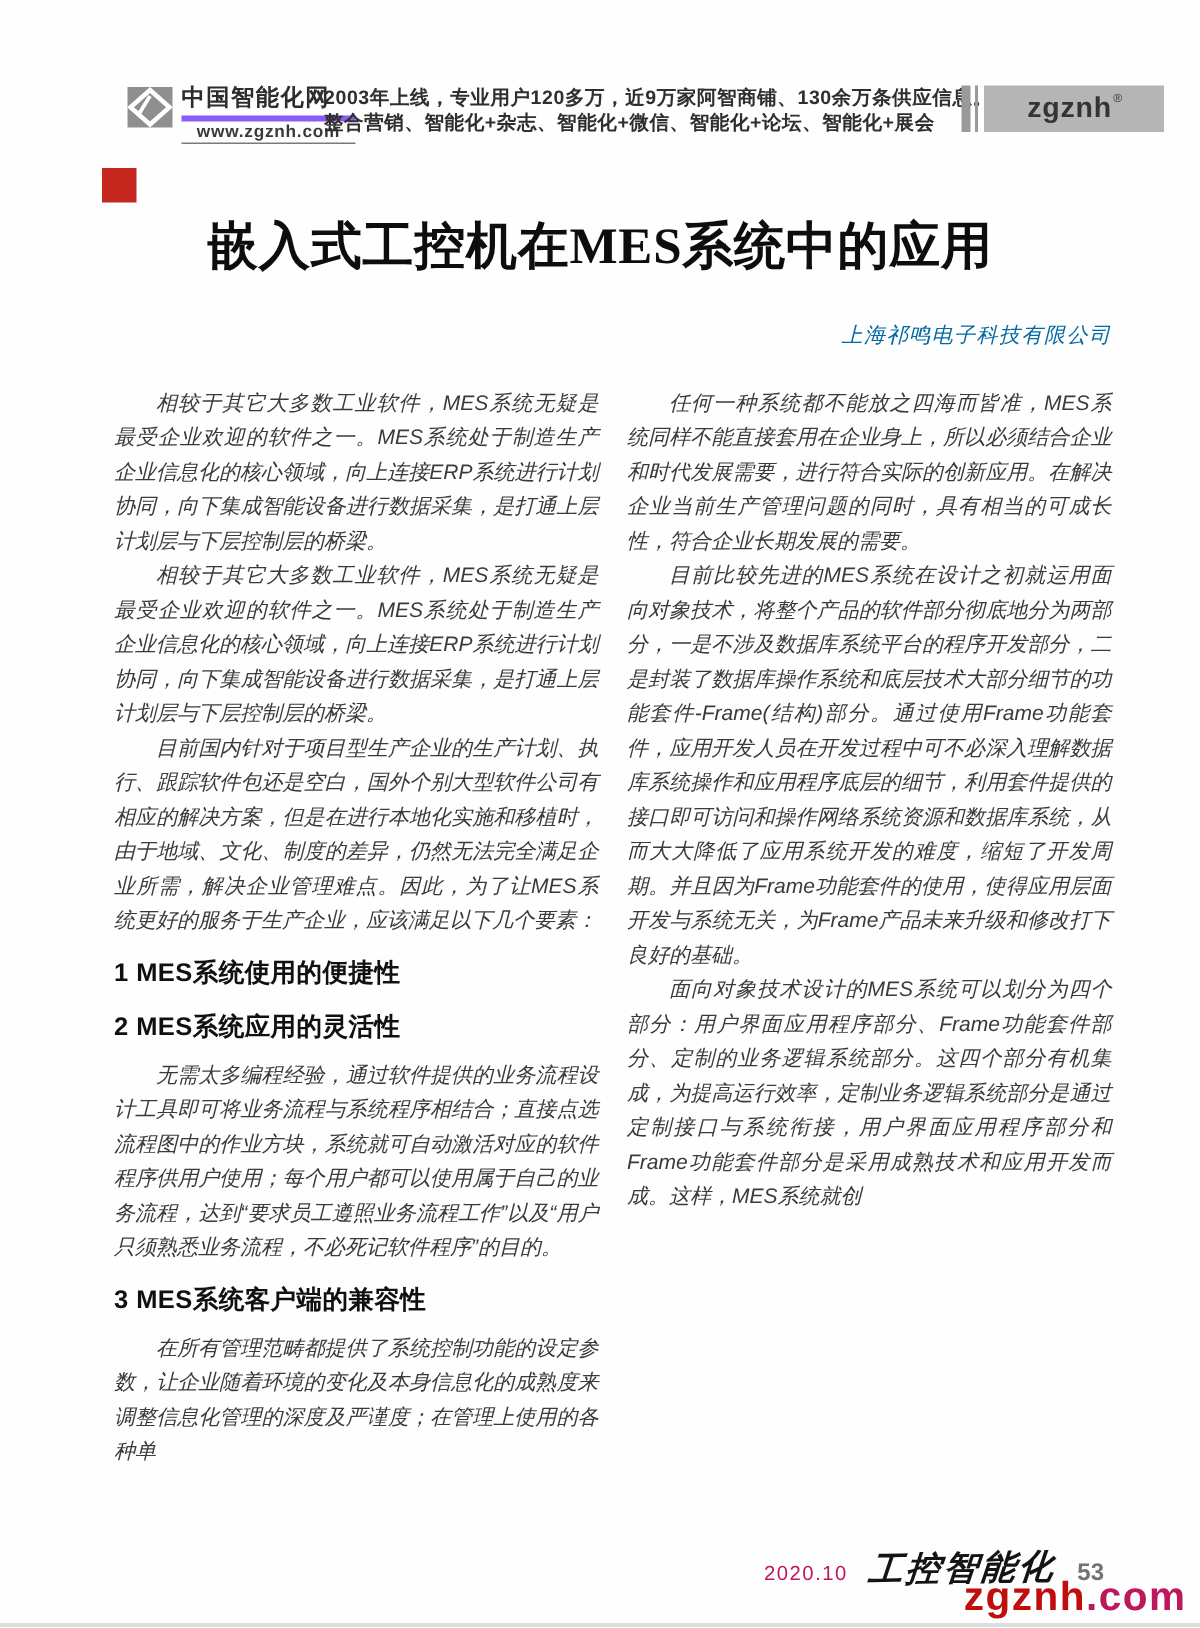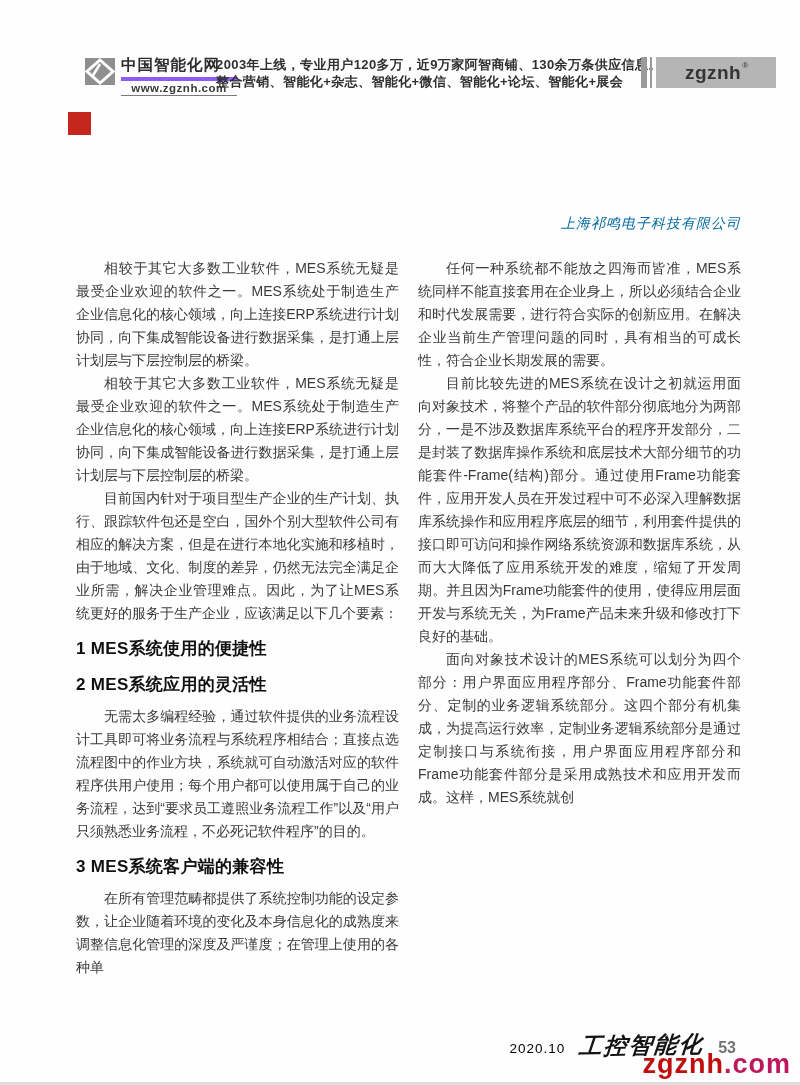--- a/index.html
+++ b/index.html
@@ -29,29 +29,29 @@
                  font-family:"Liberation Serif",serif;font-weight:bold;font-size:34px;
                  color:#0d0d0d;letter-spacing:0.5px;}
   .article-author{position:absolute;left:0;top:215px;width:741px;text-align:right;
                   font-family:"Liberation Serif",serif;font-style:italic;font-size:14px;color:#0369a1;
                   letter-spacing:1px;}
 
   
   .columns{position:absolute;left:76px;top:257px;width:665px;display:flex;gap:19px;}
   .col{width:323px;}
   .body-p{margin:0;font-size:14px;line-height:23px;color:#3a3a3a;text-align:justify;
-          text-justify:inter-ideograph;text-indent:2em;}
+          text-justify:inter-ideograph;text-indent:2em;font-style:italic;}
   .body-p.no-indent{text-indent:0;}
   .sec-h{margin:12px 0 8px 0;font-size:17px;line-height:24px;font-weight:bold;color:#101010;
          letter-spacing:0.3px;}
 
   
   .footer-row{position:absolute;left:0;top:1030px;width:736px;display:flex;justify-content:flex-end;
               align-items:baseline;gap:14px;}
-  .footer-issue{font-size:13.5px;color:#000000;letter-spacing:1px;margin-left:39px;}
+  .footer-issue{font-size:13.5px;color:#be185d;letter-spacing:1px;margin-left:39px;}
   .footer-mag{font-family:"Liberation Serif",serif;font-size:23px;font-weight:900;font-style:italic;
               color:#141414;transform:rotate(-1deg) skewX(-6deg);display:inline-block;letter-spacing:2px;}
   .footer-pagenum{font-size:16px;font-weight:bold;color:#737373;}
   .footer-site{position:absolute;left:0;top:1049px;width:791px;text-align:right;font-size:27px;
                font-weight:bold;letter-spacing:1px;white-space:nowrap;}
   .site-red{color:#c00d0d;}
   .site-black{color:#be185d;}
   .bottom-strip{position:absolute;left:0;bottom:0;width:800px;height:3px;background:#dedede;}
 </style>
 </head>
@@ -77,20 +77,21 @@
   </div>
   <div class="hdr-bar1"></div>
   <div class="hdr-bar2"></div>
   <div class="brand-badge">
     <span class="bb-text">zgznh</span>
     <span class="bb-reg">®</span>
   </div>
 
   <div class="red-mark"></div>
 
+  <div class="article-title">嵌入式工控机在MES系统中的应用</div>
   <div class="article-author">上海祁鸣电子科技有限公司</div>
 
   <div class="columns">
     <div class="col">
       <p class="body-p">相较于其它大多数工业软件，MES系统无疑是最受企业欢迎的软件之一。MES系统处于制造生产企业信息化的核心领域，向上连接ERP系统进行计划协同，向下集成智能设备进行数据采集，是打通上层计划层与下层控制层的桥梁。</p>
       <p class="body-p">相较于其它大多数工业软件，MES系统无疑是最受企业欢迎的软件之一。MES系统处于制造生产企业信息化的核心领域，向上连接ERP系统进行计划协同，向下集成智能设备进行数据采集，是打通上层计划层与下层控制层的桥梁。</p>
       <p class="body-p">目前国内针对于项目型生产企业的生产计划、执行、跟踪软件包还是空白，国外个别大型软件公司有相应的解决方案，但是在进行本地化实施和移植时，由于地域、文化、制度的差异，仍然无法完全满足企业所需，解决企业管理难点。因此，为了让MES系统更好的服务于生产企业，应该满足以下几个要素：</p>
       <h3 class="sec-h">1 MES系统使用的便捷性</h3>
       <h3 class="sec-h">2 MES系统应用的灵活性</h3>
       <p class="body-p">无需太多编程经验，通过软件提供的业务流程设计工具即可将业务流程与系统程序相结合；直接点选流程图中的作业方块，系统就可自动激活对应的软件程序供用户使用；每个用户都可以使用属于自己的业务流程，达到“要求员工遵照业务流程工作”以及“用户只须熟悉业务流程，不必死记软件程序”的目的。</p>

